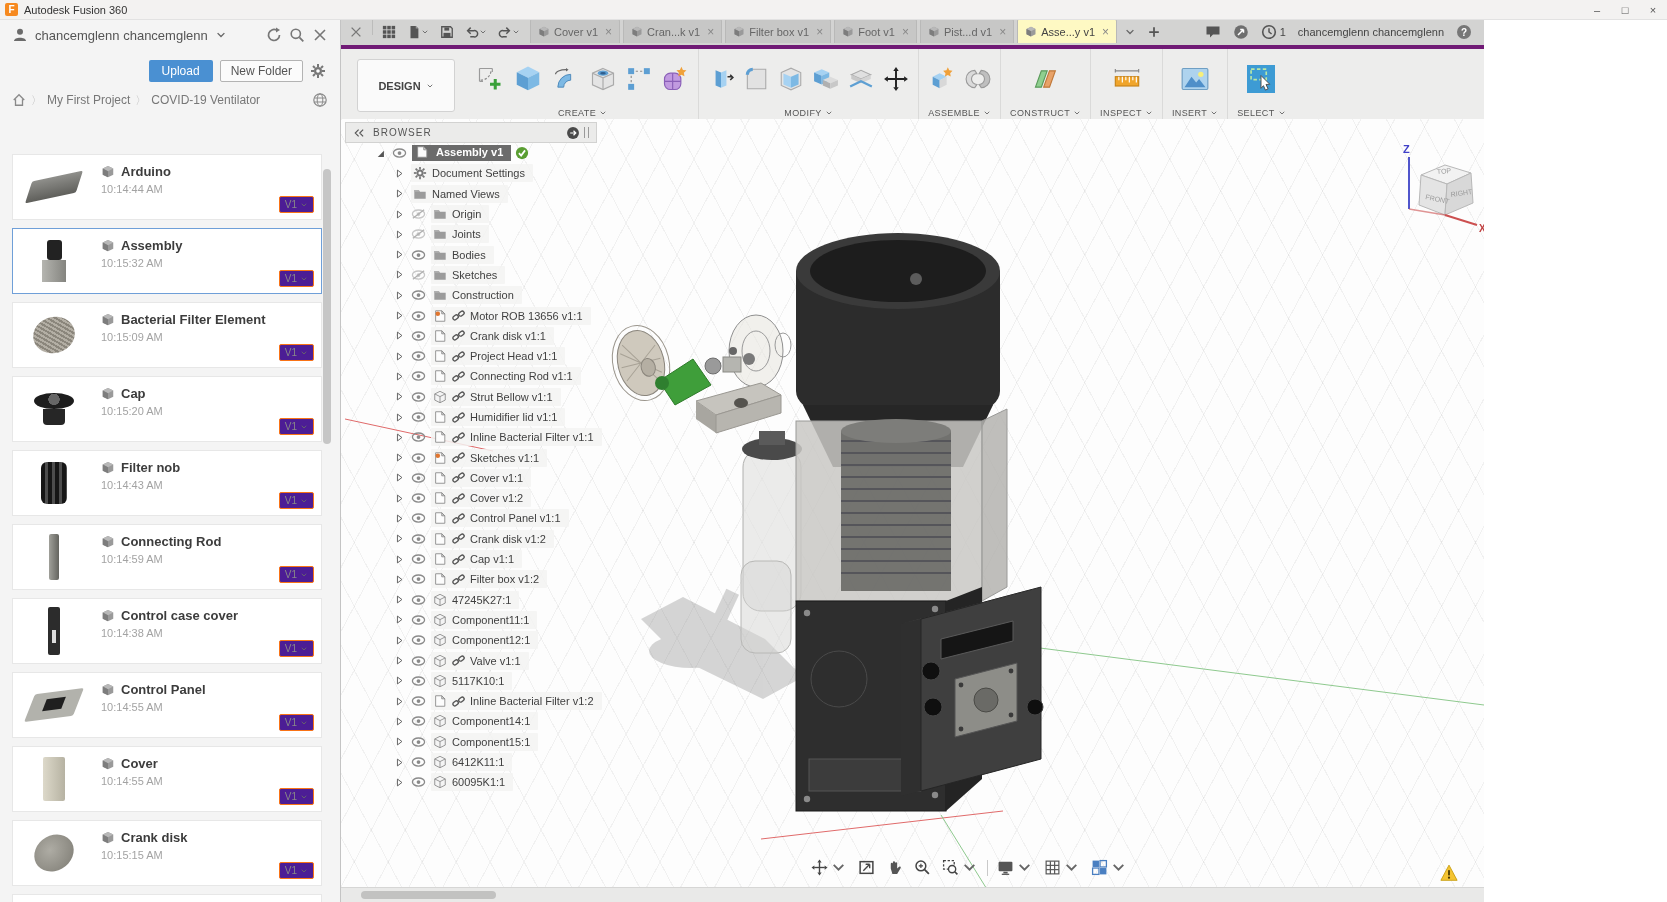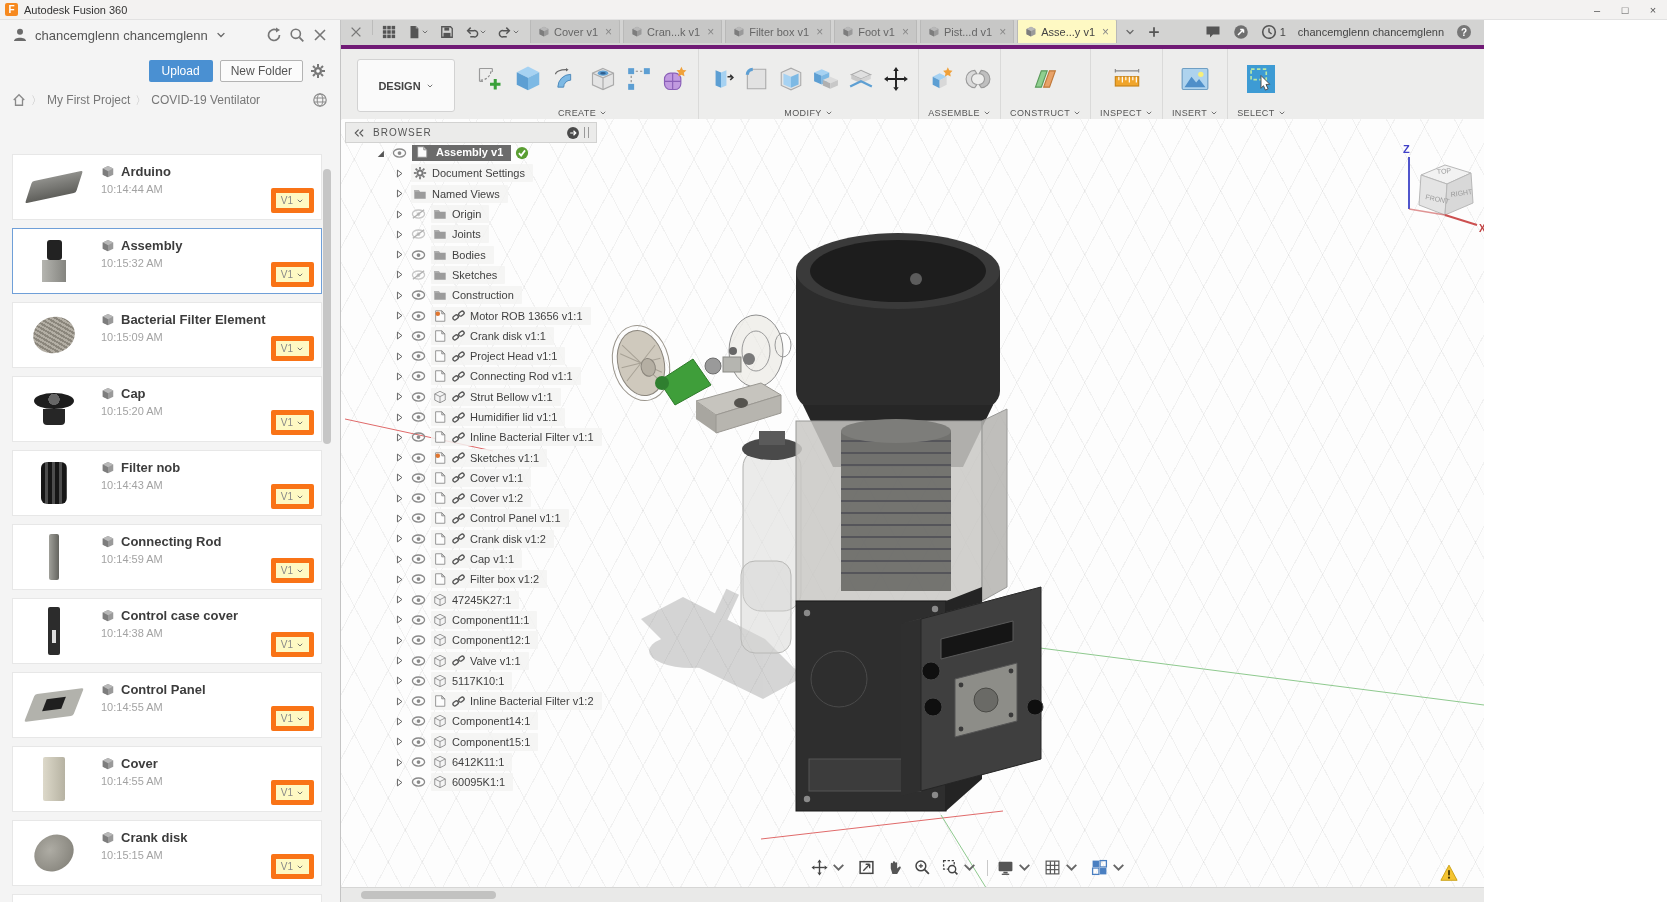--- a/index.html
+++ b/index.html
@@ -49,21 +49,21 @@
   .t-rod::before{width:10px;height:46px;background:linear-gradient(90deg,#a0a09a,#64645f);border-radius:2px}
   .t-bracket::before{width:12px;height:48px;background:#2c2c2c;border-radius:2px}
   .t-bracket::after{content:"";position:absolute;left:33px;top:26px;width:4px;height:13px;background:#ddd}
   .t-frame::before{width:46px;height:28px;background:#b2b2ac;transform:skewX(-28deg) rotate(-8deg);border-radius:2px}
   .t-frame::after{content:"";position:absolute;left:26px;top:20px;width:18px;height:12px;background:#1f1f1f;transform:skewX(-28deg) rotate(-8deg)}
   .t-tan-block::before{width:22px;height:44px;background:linear-gradient(90deg,#ddd9ca,#b6b2a2);border-radius:2px}
   .t-disk::before{width:40px;height:36px;background:radial-gradient(circle at 40% 40%,#aeaca4,#7d7b73);border-radius:50%;transform:rotate(-10deg) skewX(-8deg)}
   .t-nut::before{width:34px;height:20px;background:linear-gradient(180deg,#cac8c1,#8b897f);border-radius:8px}
   .cname{position:absolute;left:88px;top:9px;display:flex;gap:6px;align-items:center;font-size:13px;font-weight:bold;color:#3c3c3c}
   .ctime{position:absolute;left:88px;top:28px;font-size:11px;color:#a3a3a3}
-  .vchip{position:absolute;right:7px;bottom:6px;border:5px solid #f97316;background:#fef9c3;font-size:10px;color:#888;
+  .vchip{position:absolute;right:7px;bottom:6px;border:1px solid #f97316;background:#4c1d95;font-size:10px;color:#888;
     padding:2px 5px;border-radius:2px;display:flex;align-items:center;gap:3px}
   .dp-scroll{position:absolute;right:9px;top:150px;width:8px;height:275px;background:#c6c6c6;border-radius:4px}
 
   
   .main{position:absolute;top:19px;left:341px;width:1143px;bottom:0}
   .doc-bar{height:26px;background:#d3d3d2;border-bottom:4px solid #701a75;display:flex;align-items:flex-start;padding:0 4px;gap:3px}
   .db-ic{height:26px;display:flex;align-items:center;justify-content:center;padding:0 4px}
   .db-sep{width:1px;height:16px;background:#bcbcbb;margin:0 2px 5px}
   .dtab{height:23px;display:flex;align-items:center;gap:4px;background:#c7c7c6;border:1px solid #b9b9b8;border-bottom:none;
     padding:0 7px;font-size:11px;color:#666;border-radius:2px 2px 0 0;margin-left:3px;white-space:nowrap}

